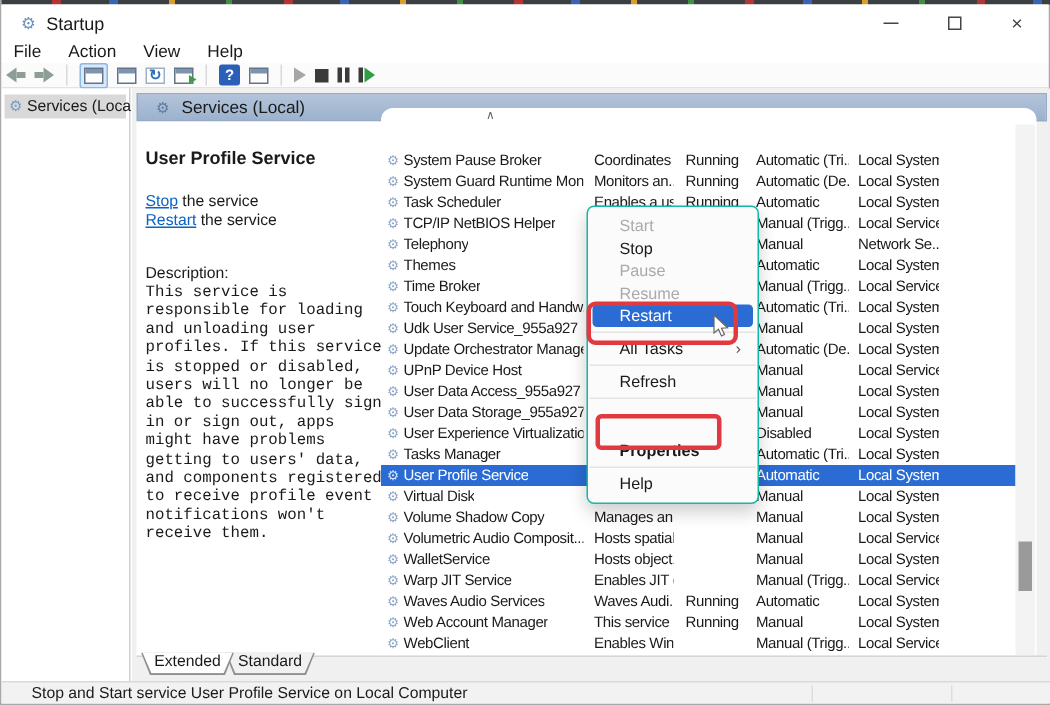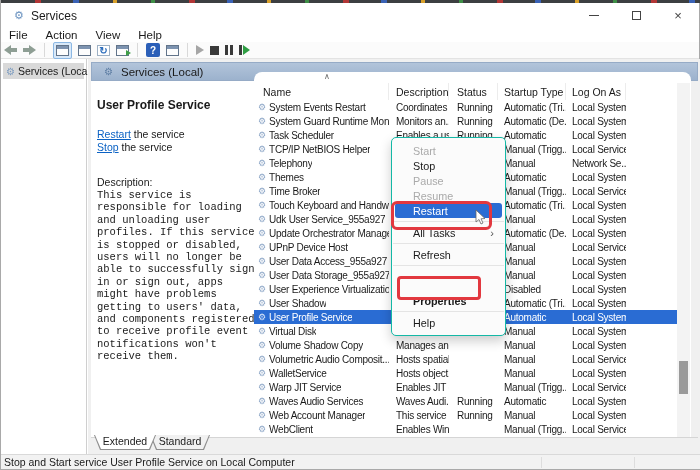--- a/index.html
+++ b/index.html
@@ -99,21 +99,21 @@
   .tab-row { position:absolute; left:6px; top:376px; height:15px; display:flex; }
   .tab { position:relative; height:15px; margin-right:-6px; }
   .tab .t-outer { position:absolute; inset:0; background:#8f8f8f; clip-path:polygon(0 0,100% 0,calc(100% - 6px) 100%,6px 100%); }
   .tab .t-inner { position:absolute; left:1px; right:1px; top:0; bottom:1px; background:#fff; clip-path:polygon(0 0,100% 0,calc(100% - 6px) 100%,6px 100%); display:flex; align-items:flex-start; justify-content:center; font-size:10.5px; }
   .tab.inactive .t-inner { background:#f1f1f1; }
   .tab1 { width:62px; z-index:2; }
   .tab2 { width:60px; z-index:1; }
 
   
   .statusbar { position:absolute; left:0; bottom:0; width:700px; height:15px; background:#f2f2f2; border-top:1px solid #d9d9d9; display:flex; align-items:center; font-size:10.5px; }
-  .statusbar .stext { margin-left:3px; white-space:nowrap; }
+  .statusbar .stext { margin-left:20px; white-space:nowrap; }
   .sb-sep { position:absolute; top:2px; width:1px; height:11px; background:#ddd; }
 
   
   .context-menu { position:absolute; left:390px; top:137px; width:115px; background:#fbfbfb; border:1px solid #14b8a6; border-radius:5px; box-shadow:0 5px 12px rgba(0,0,0,0.20); padding:5px 0; z-index:10; }
   .cm-item { height:15px; display:flex; align-items:center; font-size:10.8px; padding-left:18px; position:relative; margin:0 3px; border-radius:3px; }
   .cm-item.disabled { color:#aaa; }
   .cm-item.highlighted { background:#2a6cd3; color:#fff; }
   .cm-item.bold { font-weight:bold;margin-top:27px; }
   .cm-arrow { position:absolute; right:8px; font-size:11px; color:#555; }
   .cm-sep { height:1px; background:#e4e4e4; margin:3px 1px; }
@@ -128,21 +128,21 @@
 </style>
 </head>
 <body>
 
 <div id="win">
 
   <div class="top-strip"></div>
 
   <div class="titlebar">
     <span class="app-icon">⚙</span>
-    <span class="title">Services</span>
+    <span class="title">Startup</span>
     <div class="win-controls">
       <div class="win-btn">
           <span class="min-glyph"></span>
         </div>
       <div class="win-btn">
           <span class="max-glyph"></span>
         </div>
       <div class="win-btn">
           <span>×</span>
         </div>
@@ -219,42 +219,34 @@
 
   <div class="main">
     <div class="header-bar">
       <span class="gear">⚙</span>
       <span class="hb-label">Services (Local)</span>
     </div>
 
     <div class="ext-panel">
       <div class="svc-title">User Profile Service</div>
       <div class="svc-links">
+        <div><a>Stop</a><span> the service</span></div>
         <div><a>Restart</a><span> the service</span></div>
-        <div><a>Stop</a><span> the service</span></div>
       </div>
       <div class="desc-label">Description:</div>
       <div class="desc-text">This service is responsible for loading and unloading user profiles. If this service is stopped or disabled, users will no longer be able to successfully sign in or sign out, apps might have problems getting to users' data, and components registered to receive profile event notifications won't receive them.</div>
     </div>
 
     <div class="list-card">
       <span class="sort-caret">∧</span>
-      <div class="lheader">
-        <div class="hcell c-name">Name</div>
-        <div class="hcell c-desc">Description</div>
-        <div class="hcell c-status">Status</div>
-        <div class="hcell c-startup">Startup Type</div>
-        <div class="hcell c-logon">Log On As</div>
-        <div class="hcell"></div>
-      </div>
       <div class="lrows">
           <div class="row">
             <div class="cell-name">
               <span class="gear">⚙</span>
-              <span>System Events Restart</span>
+              <span>System Pause Broker</span>
             </div>
             <span class="cell-desc">Coordinates ...</span>
             <span class="cell-status">Running</span>
             <span class="cell-startup">Automatic (Tri...</span>
             <span class="cell-logon">Local System</span>
             <span></span>
           </div>
           <div class="row">
             <div class="cell-name">
               <span class="gear">⚙</span>
@@ -394,21 +386,21 @@
             </div>
             <span class="cell-desc"></span>
             <span class="cell-status"></span>
             <span class="cell-startup">Disabled</span>
             <span class="cell-logon">Local System</span>
             <span></span>
           </div>
           <div class="row">
             <div class="cell-name">
               <span class="gear">⚙</span>
-              <span>User Shadow</span>
+              <span>Tasks Manager</span>
             </div>
             <span class="cell-desc"></span>
             <span class="cell-status"></span>
             <span class="cell-startup">Automatic (Tri...</span>
             <span class="cell-logon">Local System</span>
             <span></span>
           </div>
           <div class="row selected">
             <div class="cell-name">
               <span class="gear">⚙</span>

